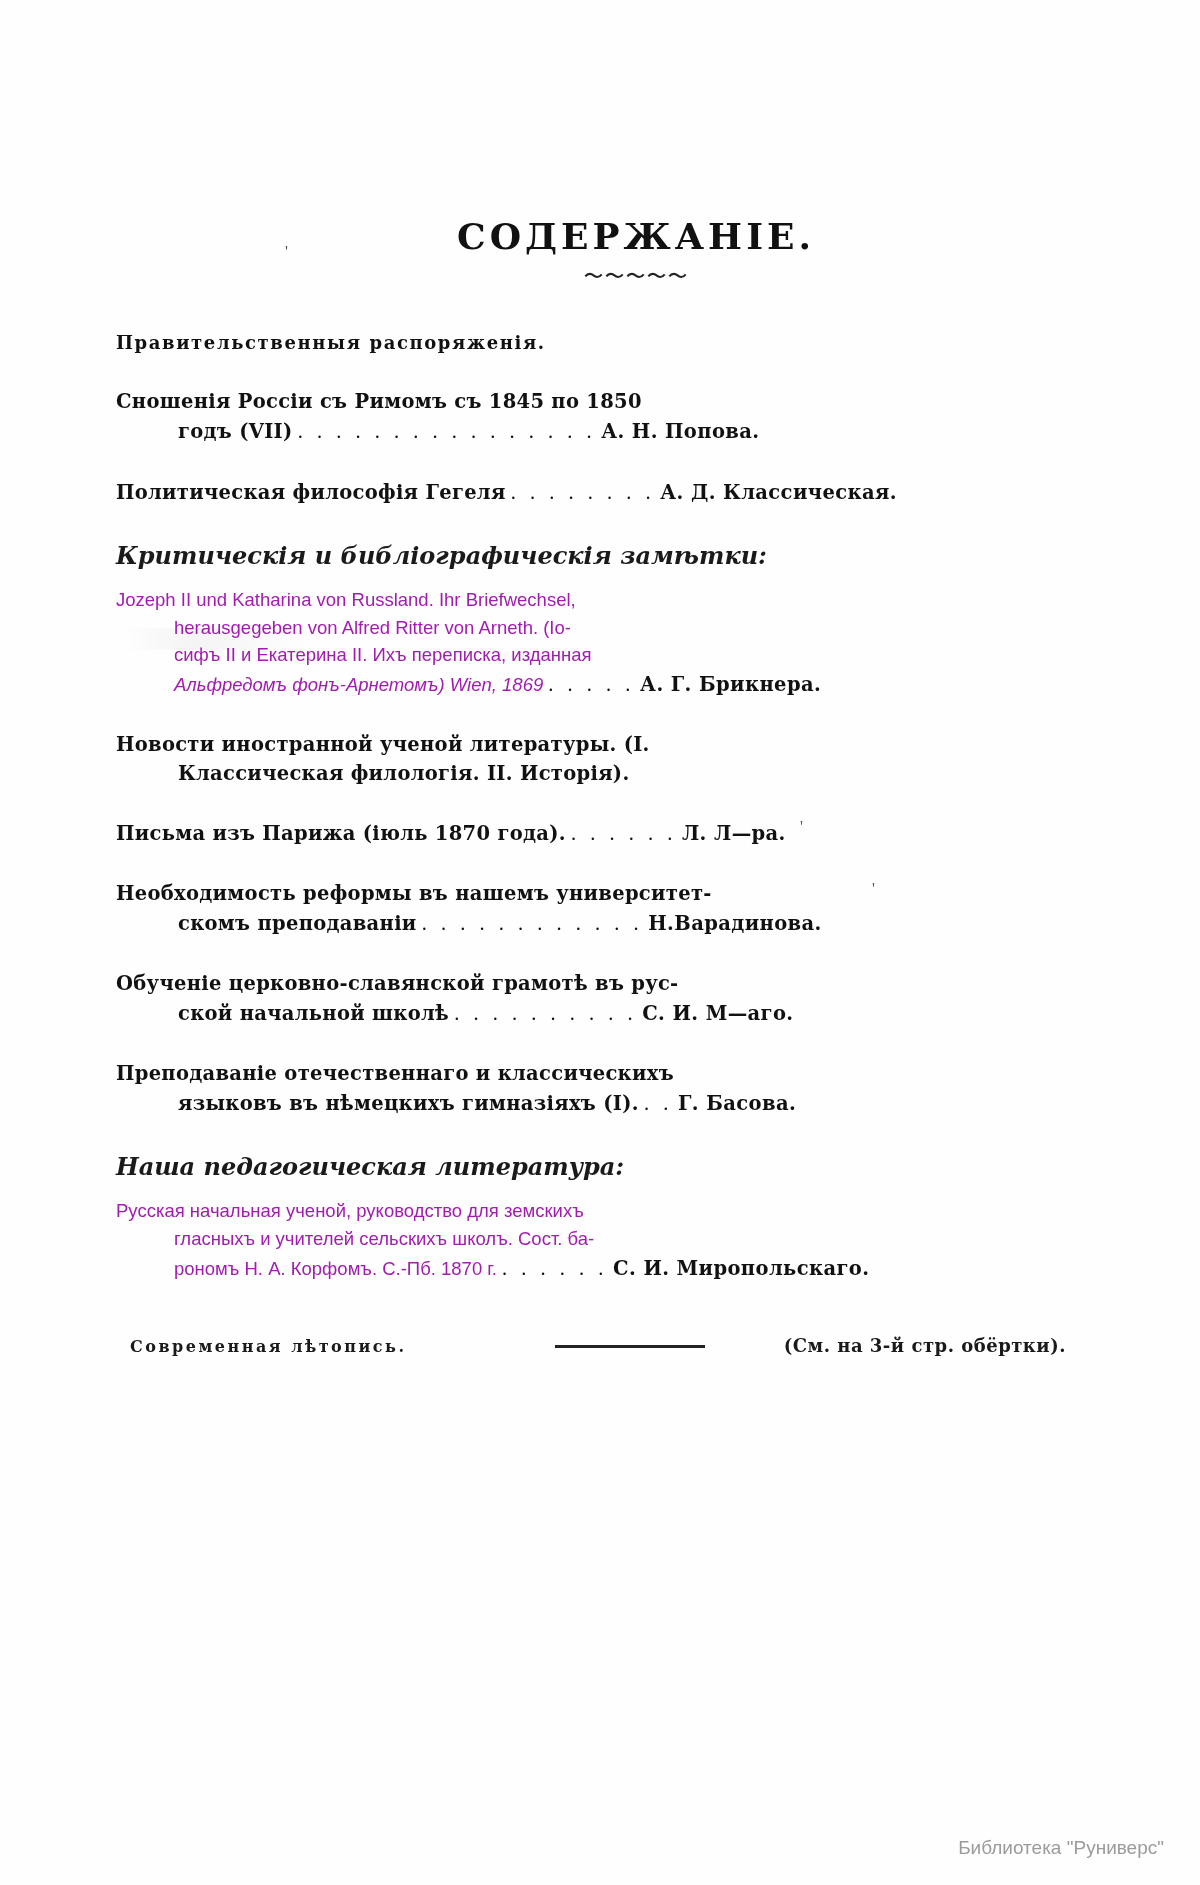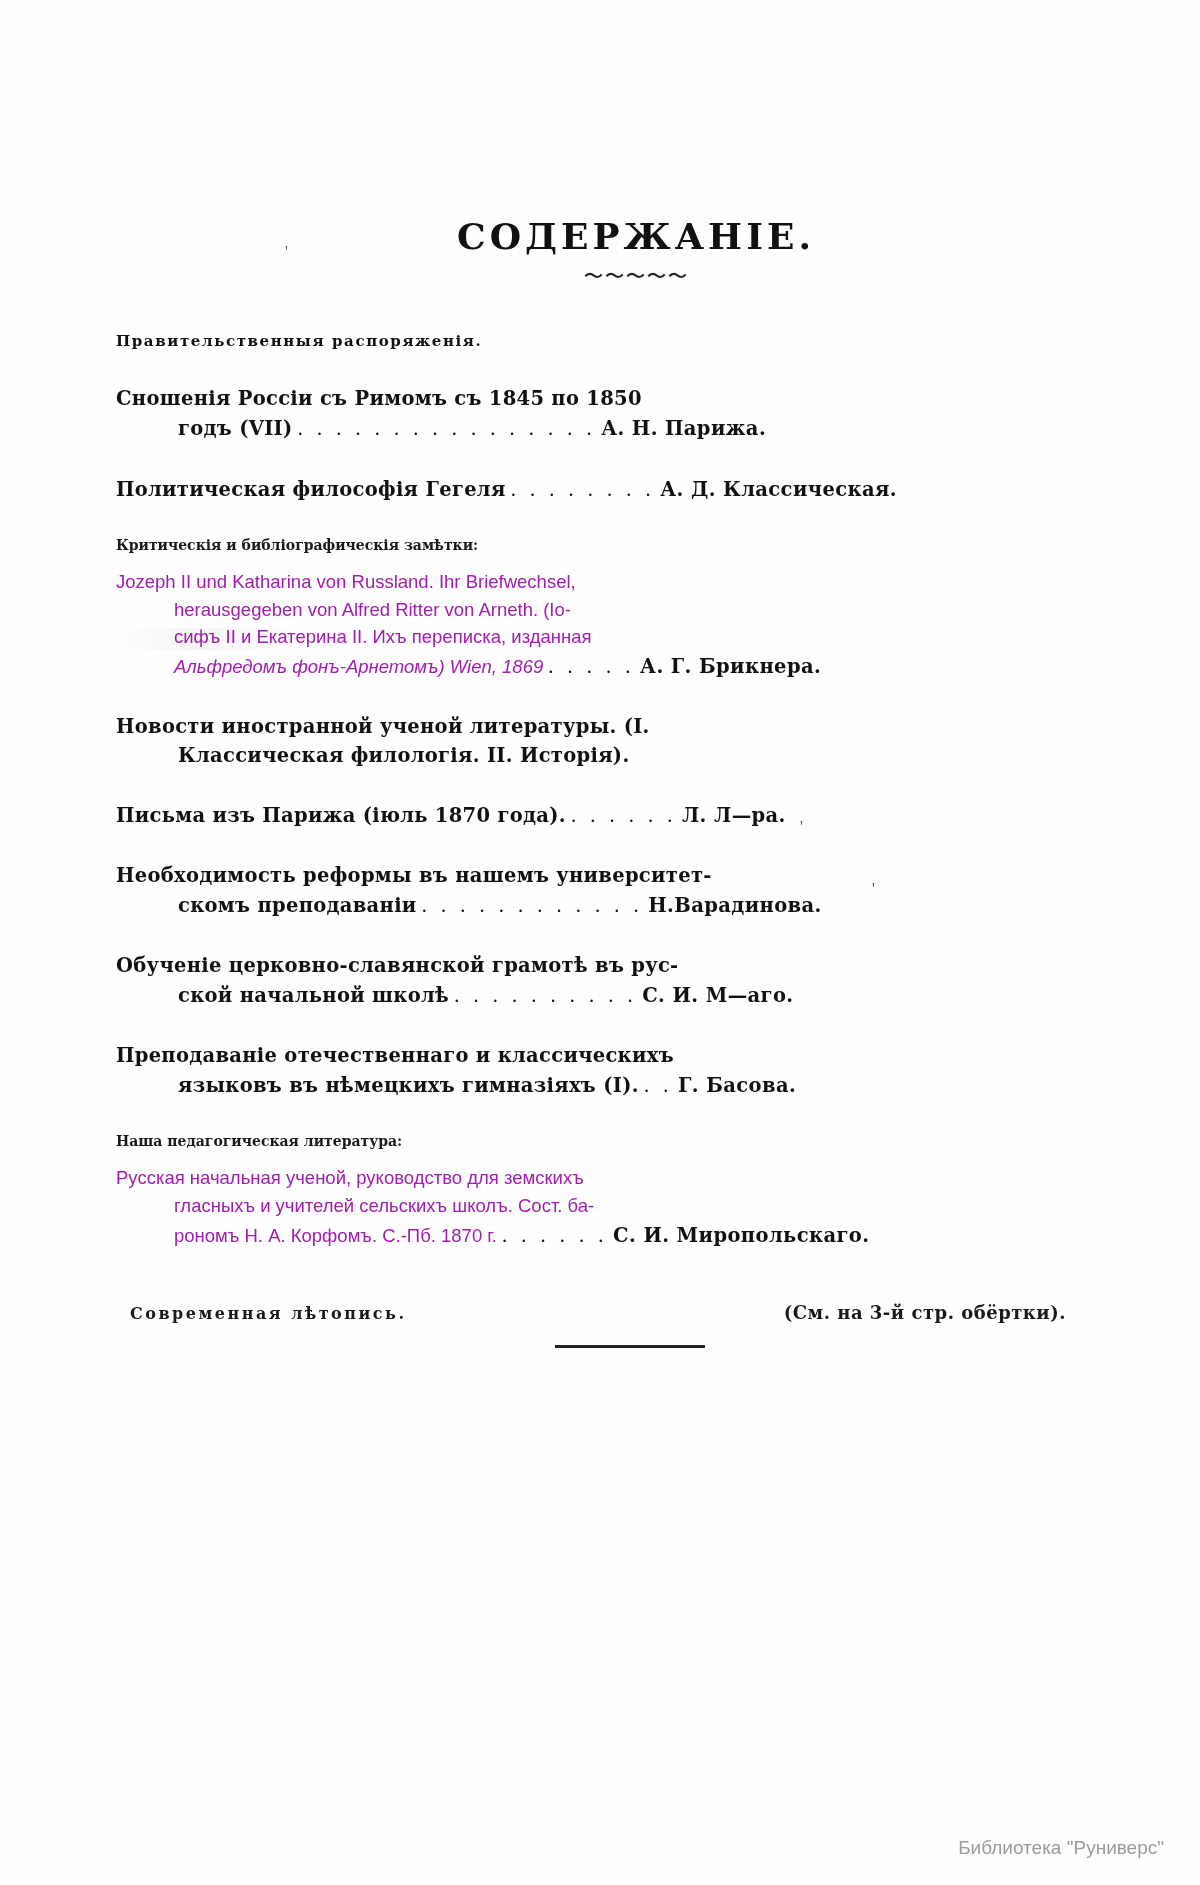--- a/index.html
+++ b/index.html
@@ -43,21 +43,21 @@
     font-size: 20px;
     letter-spacing: 1px;
     color: #222;
     margin: 0 0 42px 0;
     padding-left: 60px;
     font-family: "DejaVu Sans", sans-serif;
   }
   .section-head {
     font-family: "DejaVu Serif", serif;
     font-weight: bold;
-    font-size: 15px;
+    font-size: 18px;
     letter-spacing: 1.6px;
     margin: 0 0 34px 0;
     color: #111;
   }
   .entry {
     margin-bottom: 30px;
     font-size: 20.5px;
     line-height: 1.5;
   }
   .entry .ln {
@@ -88,22 +88,23 @@
     letter-spacing: 0.4px;
     color: #111;
   }
   .dots {
     letter-spacing: 4.5px;
     color: #111;
   }
   .group-head {
     font-family: "DejaVu Serif", serif;
     font-weight: bold;
-    font-size: 14px;
+    font-size: 24px;
     margin-bottom: 12px;
+    font-style: italic;
   }
   .sub-block {
     margin-left: 0;
   }
   .sub-block .ln { padding-left: 0; }
   .sub-block .ln.ind { padding-left: 58px; }
   .footer-row {
     margin-top: 52px;
     display: flex;
     justify-content: space-between;
@@ -174,21 +175,21 @@
     <h1 class="title">СОДЕРЖАНІЕ.</h1>
     <div class="squiggle">〜〜〜〜〜</div>
 
     <div class="section-head">Правительственныя распоряженія.</div>
 
     <div class="entry">
       <span class="ln bold">Сношенія Россіи съ Римомъ съ 1845 по 1850</span>
       <span class="ln indent">
         <span class="bold">годъ (VII)</span>
         <span class="dots">. . . . . . . . . . . . . . . .</span>
-        <span class="author">А. Н. Парижа.</span>
+        <span class="author">А. Н. Попова.</span>
       </span>
     </div>
 
     <div class="entry">
       <span class="ln">
         <span class="bold">Политическая философія Гегеля</span>
         <span class="dots">. . . . . . . .</span>
         <span class="author">А. Д. Классическая.</span>
       </span>
     </div>

